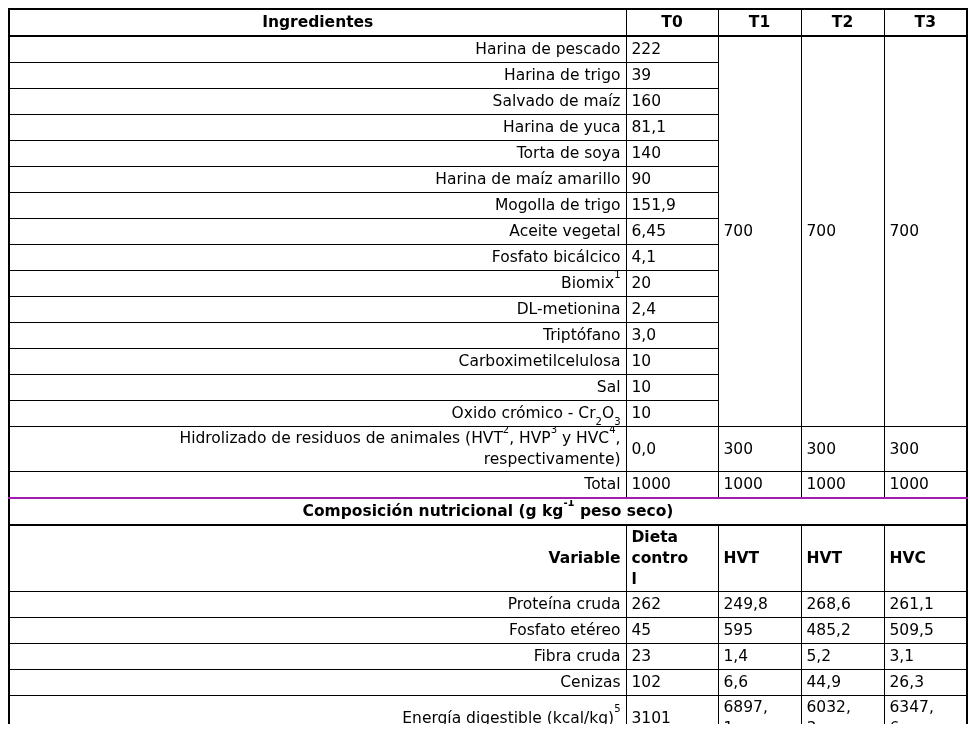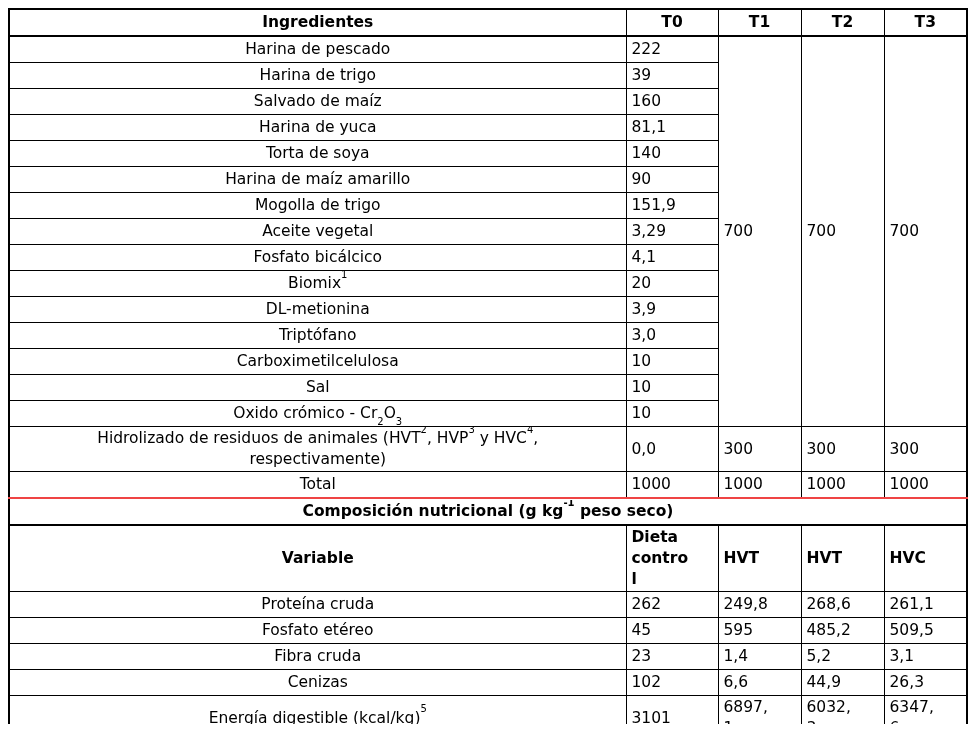--- a/index.html
+++ b/index.html
@@ -18,24 +18,24 @@
   }
   table.diet td, table.diet th {
     border: 1px solid #000;
     padding: 1px 5px;
     height: 23px;
     vertical-align: middle;
     line-height: 21px;
     overflow: hidden;
   }
   tr.main-header th { border-bottom: 2px solid #000; }
-  tr.section-header td { border-top: 2px solid #ef4444; border-bottom: 2px solid #000; border-radius: 9px; }
+  tr.section-header td { border-top: 2px solid #a21caf; border-bottom: 2px solid #000; border-radius: 9px; }
   .bold { font-weight: bold; }
   .center { text-align: center; }
-  .left { text-align: center; }
+  .left { text-align: right; }
   .num { text-align: left; padding: 1px 2px; white-space: pre-line; }
   .wrap3 { white-space: pre-line; }
   sup { font-size: 10px; line-height: 0; position: relative; top: -4px; }
   sub { font-size: 10px; line-height: 0; position: relative; top: 3px; }
 </style>
 </head>
 <body>
 
 <div class="sheet">
   <table class="diet">
@@ -82,33 +82,33 @@
     <tr>
       <td class="left">Harina de maíz amarillo</td>
       <td class="num">90</td>
     </tr>
     <tr>
       <td class="left">Mogolla de trigo</td>
       <td class="num">151,9</td>
     </tr>
     <tr>
       <td class="left">Aceite vegetal</td>
-      <td class="num">3,29</td>
+      <td class="num">6,45</td>
     </tr>
     <tr>
       <td class="left">Fosfato bicálcico</td>
       <td class="num">4,1</td>
     </tr>
     <tr>
       <td class="left">Biomix<sup>1</sup></td>
       <td class="num">20</td>
     </tr>
     <tr>
       <td class="left">DL-metionina</td>
-      <td class="num">3,9</td>
+      <td class="num">2,4</td>
     </tr>
     <tr>
       <td class="left">Triptófano</td>
       <td class="num">3,0</td>
     </tr>
     <tr>
       <td class="left">Carboximetilcelulosa</td>
       <td class="num">10</td>
     </tr>
     <tr>

